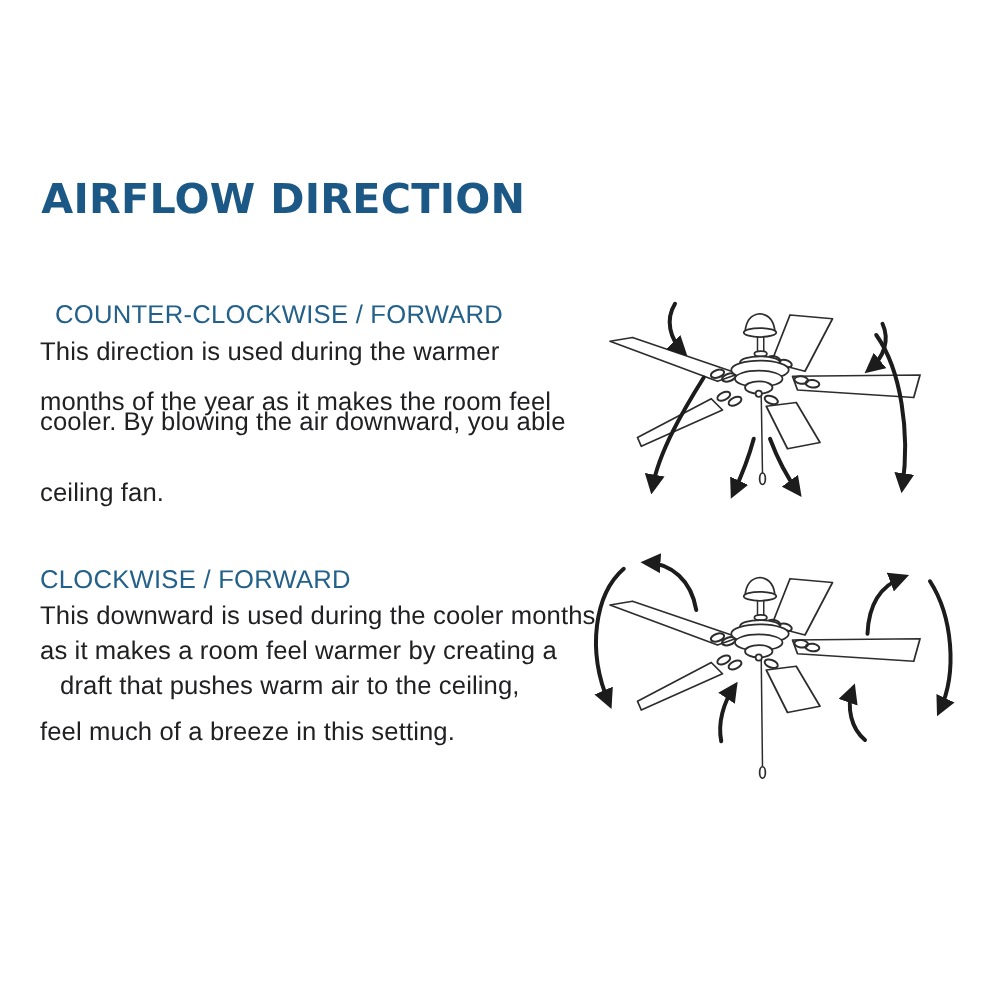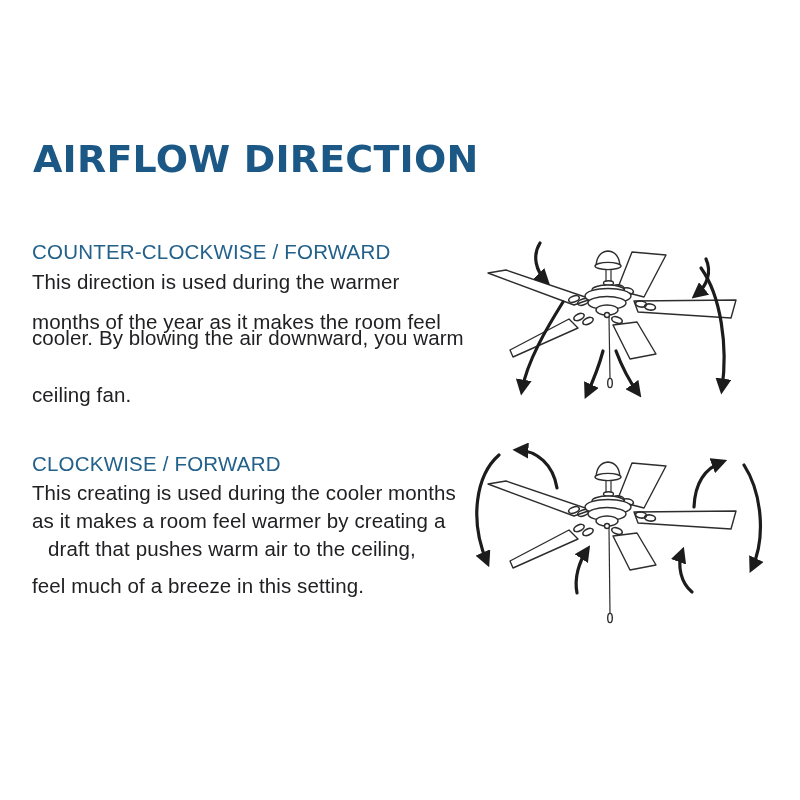--- a/index.html
+++ b/index.html
@@ -4,29 +4,29 @@
 <style>
   html,body{margin:0;padding:0;}
   body{
     width:800px;height:800px;background:#ffffff;position:relative;overflow:hidden;
     font-family:"Liberation Sans","DejaVu Sans",sans-serif;
   }
   .canvas{position:absolute;inset:0;background:#ffffff;}
   .page-title{
     position:absolute;left:33px;top:140px;margin:0;
     font-family:"DejaVu Sans","Liberation Sans",sans-serif;
-    font-size:38px;line-height:38px;font-weight:800;letter-spacing:0.2px;
+    font-size:33px;line-height:38px;font-weight:800;letter-spacing:0.2px;
     color:#1b5886;white-space:nowrap;
   }
   .sec-heading{
     position:absolute;left:32px;margin:0;
     font-size:20.5px;line-height:26px;font-weight:400;letter-spacing:0.2px;
     color:#23618b;white-space:nowrap;
   }
-  .sec1-heading{top:239px;}
+  .sec1-heading{top:239px;margin-left:12px;}
   .sec2-heading{top:451px;}
   .bline{
     position:absolute;left:32px;margin:0;
     font-size:20.5px;line-height:28px;font-weight:400;letter-spacing:0.1px;
     color:#212124;white-space:nowrap;
   }
   .s1-l0{top:268px;text-align:center;} .s1-l1{top:296px;margin-top:12px;} .s1-l2{top:324px;} .s1-l3{top:352px;} .s1-l4{top:381px;}
   .s2-l0{top:479px;} .s2-l1{top:507px;} .s2-l2{top:535px;margin-left:16px;} .s2-l3{top:563px;} .s2-l4{top:572px;}
   .fan-svg{position:absolute;}
   .fan1{left:458px;top:237px;}
@@ -39,25 +39,25 @@
 </head>
 <body>
 
 <div class="canvas">
 
   <h1 class="page-title">AIRFLOW DIRECTION</h1>
 
   <h2 class="sec-heading sec1-heading">COUNTER-CLOCKWISE / FORWARD</h2>
   <p class="bline s1-l0">This direction is used during the warmer</p>
   <p class="bline s1-l1">months of the year as it makes the room feel</p>
-  <p class="bline s1-l2">cooler. By blowing the air downward, you warm</p>
+  <p class="bline s1-l2">cooler. By blowing the air downward, you able</p>
   <p class="bline s1-l4">ceiling fan.</p>
 
   <h2 class="sec-heading sec2-heading">CLOCKWISE / FORWARD</h2>
-  <p class="bline s2-l0">This creating is used during the cooler months</p>
+  <p class="bline s2-l0">This downward is used during the cooler months</p>
   <p class="bline s2-l1">as it makes a room feel warmer by creating a</p>
   <p class="bline s2-l2">draft that pushes warm air to the ceiling,</p>
   <p class="bline s2-l4">feel much of a breeze in this setting.</p>
 
   <svg class="fan-svg fan1" width="335" height="190" viewBox="0 0 335 190">
     <defs>
       <marker id="ah1" viewBox="0 0 10 10" refX="6.5" refY="5" markerWidth="5" markerHeight="5" orient="auto">
         <path d="M0,0 L10,5 L0,10 z" fill="#1c1c1c"></path>
       </marker>
     </defs>

